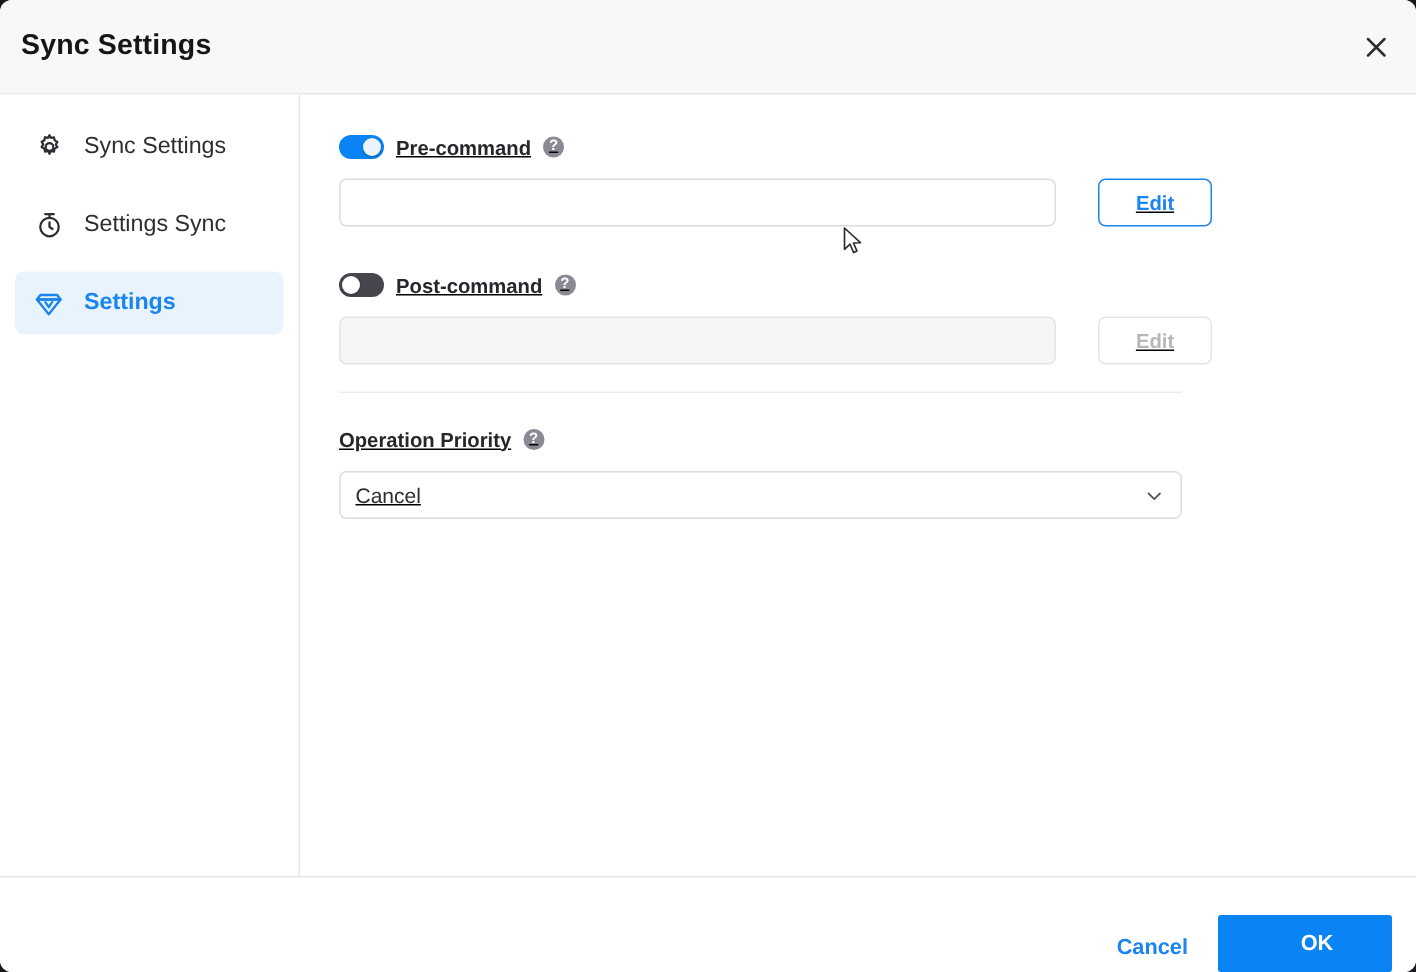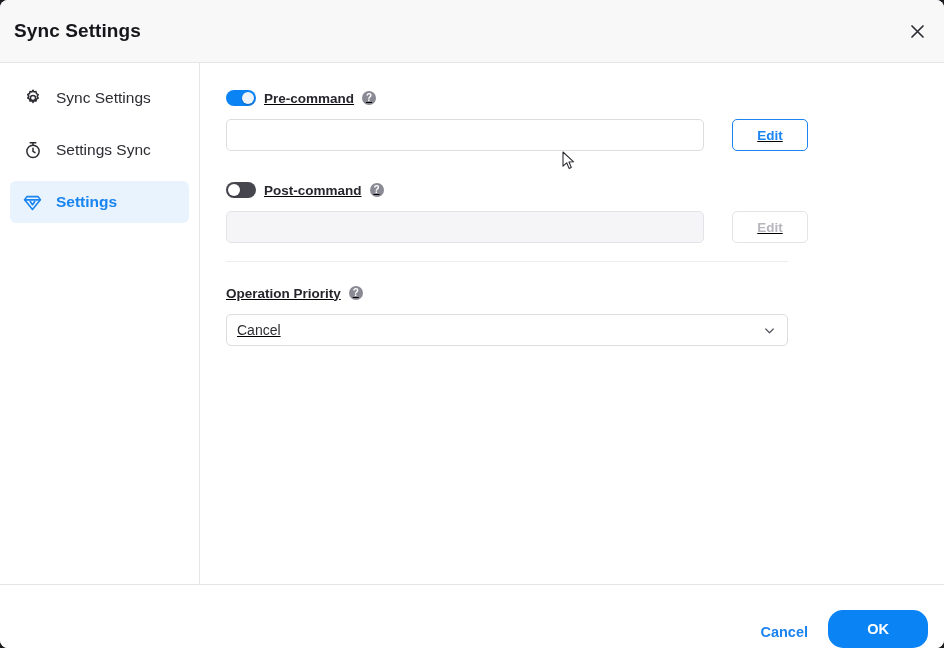--- a/index.html
+++ b/index.html
@@ -273,25 +273,26 @@
     cursor: pointer;
     border-radius: 5px;
   }
   .ok-btn {
     width: 100px;
     height: 38px;
     background: #0a84f5;
     color: #ffffff;
     font-size: 14.5px;
     font-weight: bold;
-    border-radius: 15px;
+    border-radius: 2px;
     display: flex;
     align-items: center;
     justify-content: center;
     cursor: pointer;
+    padding-left: 16px;
   }
 
   
   .cursor {
     position: absolute;
     left: 362px;
     top: 88px;
     width: 14px;
     height: 20px;
     pointer-events: none;

